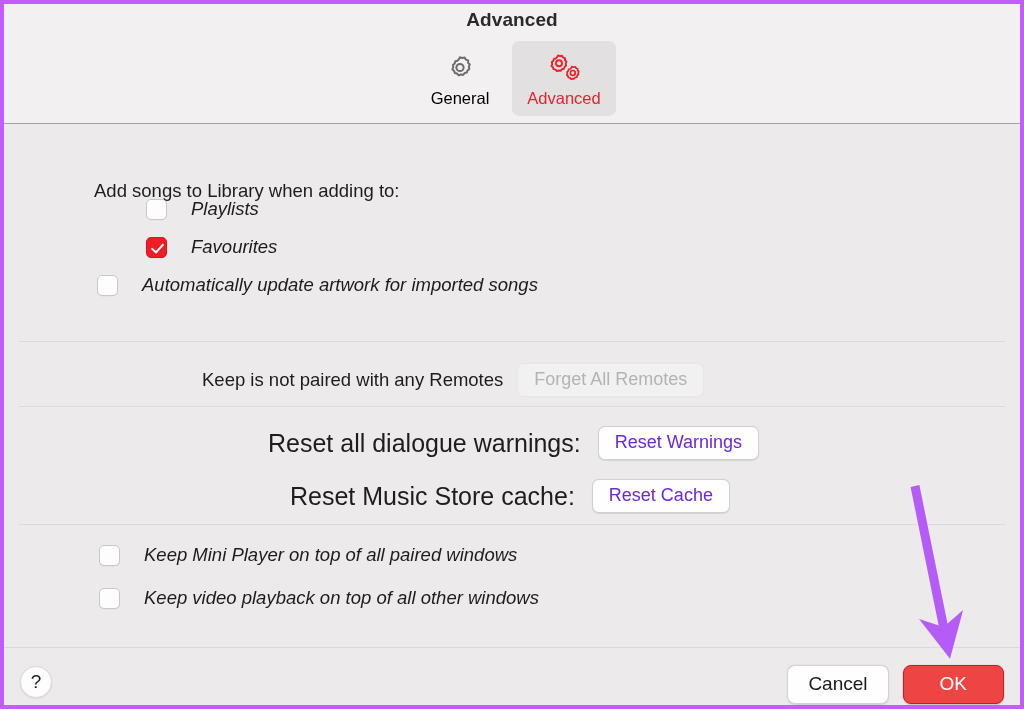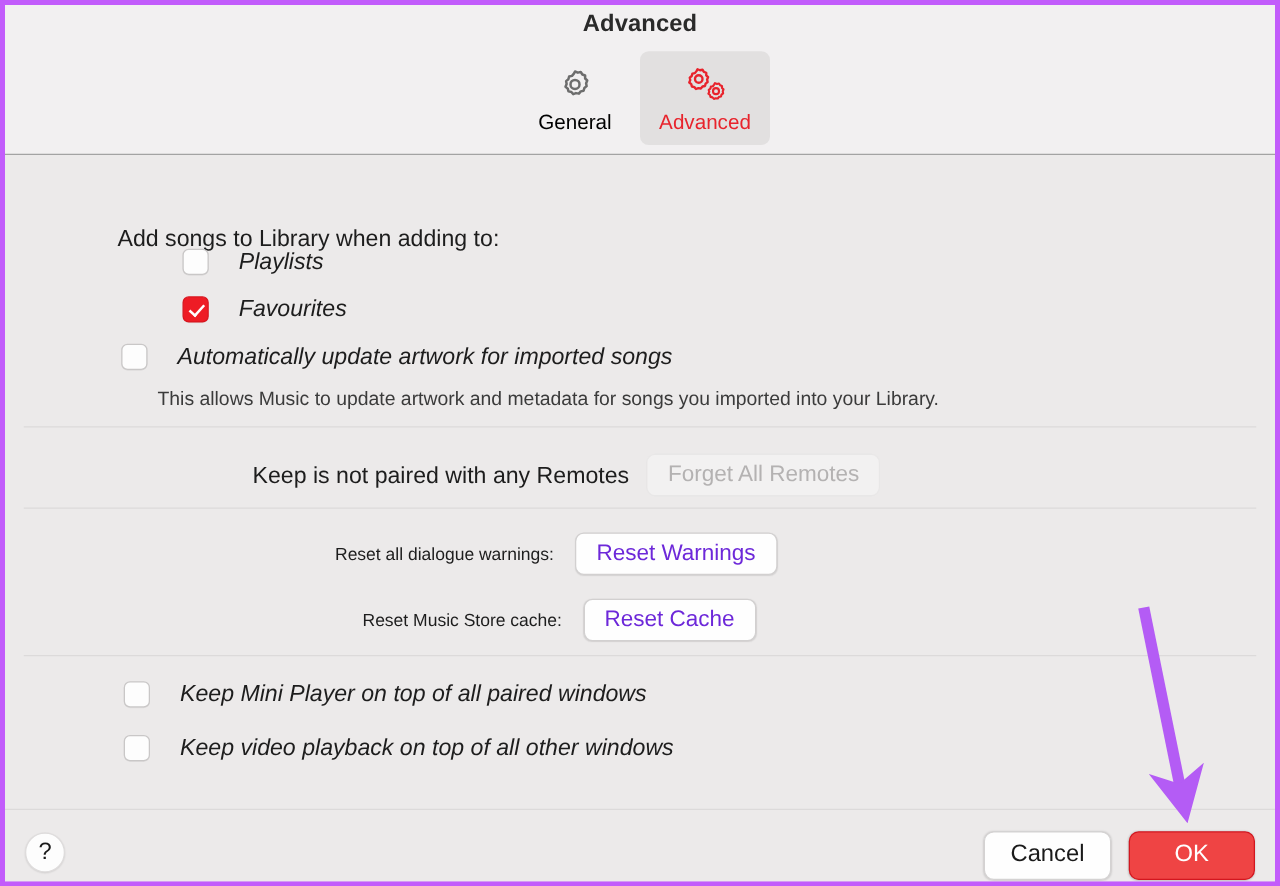--- a/index.html
+++ b/index.html
@@ -153,21 +153,21 @@
     white-space: nowrap;
   }
   .btn.disabled {
     background: rgba(255,255,255,0.35);
     border-color: rgba(0,0,0,0.045);
     color: #b4b2b2;
     box-shadow: none;
   }
 
   .field-label {
-    font-size: 14px;
+    font-size: 25px;
     color: #1d1d1d;
     white-space: nowrap;
     text-align: right;
   }
 
   
   .footer {
     position: relative;
     height: 78px;
     background: #eceaea;
@@ -289,23 +289,20 @@
     <div class="row cb-row" style="left:142px; top:112px;">
       <span class="checkbox checked"></span>
       <span class="cb-label">Favourites</span>
     </div>
 
     <div class="row cb-row" style="left:93px; top:150px;">
       <span class="checkbox"></span>
       <span class="cb-label">Automatically update artwork for imported songs</span>
     </div>
 
-    <div class="row" style="left:122px; top:187px;">
-      <span class="small-note">This allows Music to update artwork and metadata for songs you imported into your Library.</span>
-    </div>
 
     <div class="divider" style="top:217px;"></div>
 
     <div class="row" style="left:198px; top:239px; gap:14px;">
       <span class="section-label">Keep is not paired with any Remotes</span>
       <button class="btn disabled">Forget All Remotes</button>
     </div>
 
     <div class="divider" style="top:282px;"></div>
 

